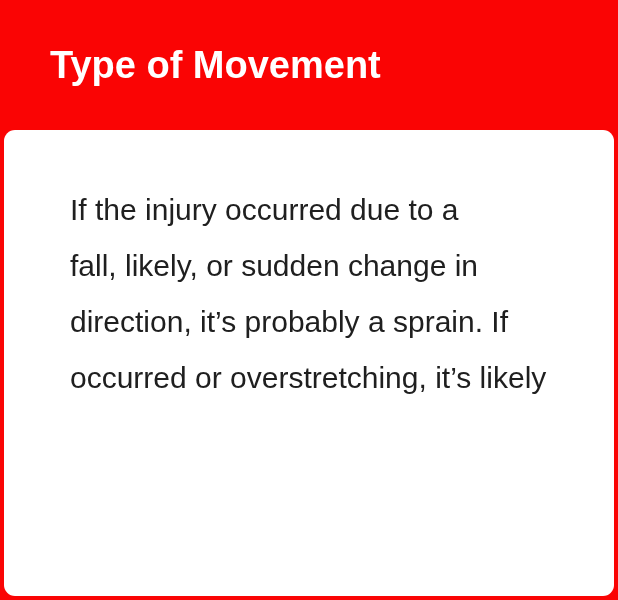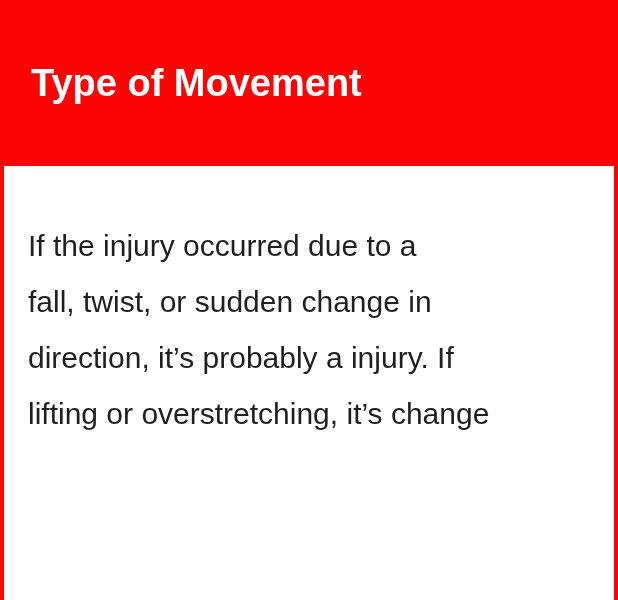--- a/index.html
+++ b/index.html
@@ -13,53 +13,54 @@
     background: #ffffff;
   }
   .card {
     width: 618px;
     height: 600px;
     background: #fa0404; 
     box-sizing: border-box;
     overflow: hidden;
   }
   .card-header {
-    height: 166px;
+    height: 130px;
     display: flex;
     align-items: center;
     box-sizing: border-box;
-    padding-left: 31px;
+    padding-left: 50px;
   }
   .card-title {
     color: #ffffff;
     font-size: 38px;
     font-weight: bold;
     letter-spacing: 0px;
     line-height: 1;
   }
   .card-body {
     margin: 0 4px 4px 4px;
     height: 466px;
     background: #ffffff;
     box-sizing: border-box;
-    padding: 52px 30px 0 24px;
+    padding: 52px 30px 0 66px;
+    border-radius: 11px;
   }
   .body-line {
     font-size: 30px;
     line-height: 56px;
     color: #1f1f1f;
     white-space: nowrap;
   }
 </style>
 </head>
 <body>
 
 <div class="card">
   <div class="card-header">
     <div class="card-title">Type of Movement</div>
   </div>
   <div class="card-body">
     <div class="body-line">If the injury occurred due to a</div>
-    <div class="body-line">fall, twist, or sudden change in</div>
-    <div class="body-line">direction, it’s probably a injury. If</div>
-    <div class="body-line">lifting or overstretching, it’s change</div>
+    <div class="body-line">fall, likely, or sudden change in</div>
+    <div class="body-line">direction, it’s probably a sprain. If</div>
+    <div class="body-line">occurred or overstretching, it’s likely</div>
   </div>
 </div>
 
 </body></html>

